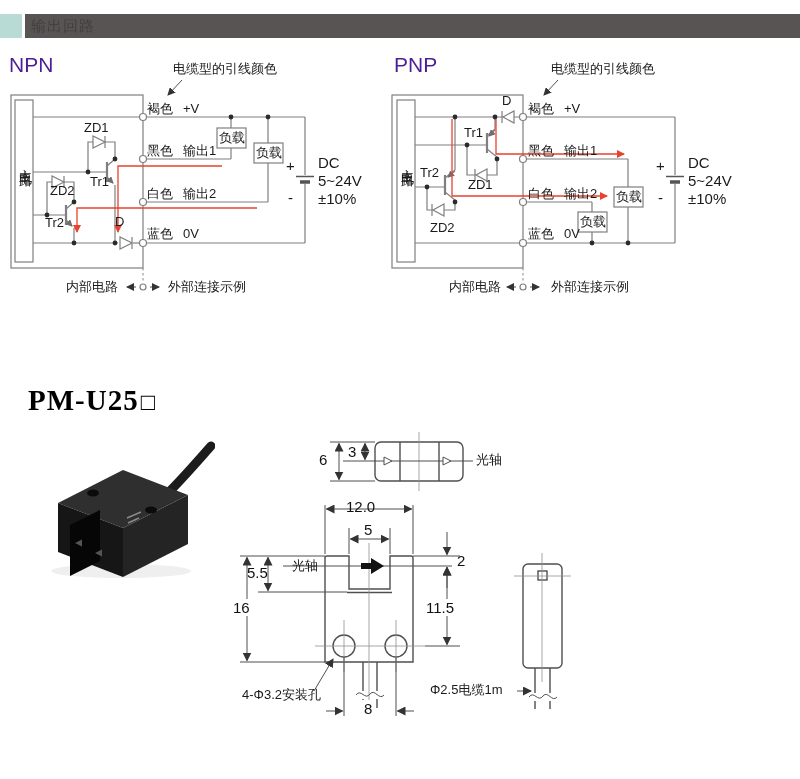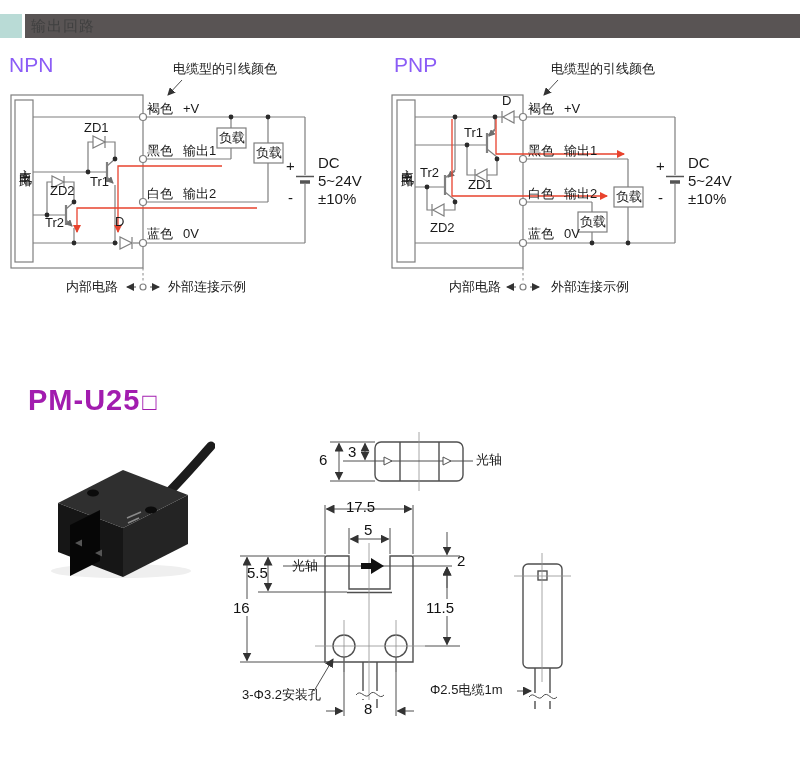--- a/index.html
+++ b/index.html
@@ -3,27 +3,27 @@
 <meta charset="utf-8">
 <style>
   html,body{margin:0;padding:0;background:#fff;}
   .page{position:relative;width:800px;height:779px;background:#fff;overflow:hidden;
         font-family:"Liberation Sans","DejaVu Sans",sans-serif;color:#1a1a1a;}
   .section-bar{position:absolute;left:0;width:800px;height:24px;}
   .section-accent{position:absolute;left:0;top:0;width:22px;height:24px;}
   .section-fill{position:absolute;left:25px;top:0;width:775px;height:24px;}
   .section-title{position:absolute;left:31px;top:3px;font-size:15px;color:#404040;letter-spacing:1px;}
   .lbl{position:absolute;font-size:13px;color:#1a1a1a;white-space:nowrap;line-height:1.15;}
-  .circ-title{font-size:21px;color:#8b5cf6;}
+  .circ-title{font-size:21px;color:#4c1d95;}
   .term .sig{margin-left:10px;}
   .vlabel{writing-mode:vertical-rl;text-orientation:upright;letter-spacing:3px;font-size:13px;}
   .pw{font-size:15px;}
   .dim{font-size:15px;color:#111;}
   .dim.mask{background:#fff;padding:0 2px;}
-  .model-title{position:absolute;left:28px;top:384px;font-size:29px;font-weight:bold;color:#a21caf;letter-spacing:1px;}
+  .model-title{position:absolute;left:28px;top:384px;font-size:29px;font-weight:bold;color:#000000;letter-spacing:1px;font-family:Liberation Serif, serif;}
   .model-title .sfx{font-size:24px;font-weight:normal;margin-left:2px;}
   svg{position:absolute;}
   .w{stroke:#7f7f7f;stroke-width:1.2;fill:none;}
   .wb{stroke:#7f7f7f;stroke-width:2.2;fill:none;}
   .red{stroke:#e8432e;stroke-width:1.3;fill:none;}
   .dot{fill:#2b2b2b;}
   .tc{fill:#fff;stroke:#7f7f7f;stroke-width:1.2;}
   .dsh{stroke:#8a8a8a;stroke-width:1;fill:none;stroke-dasharray:2.5 2.5;}
   .dl{stroke:#4f4f4f;stroke-width:1;fill:none;}
   .ol{stroke:#4f4f4f;stroke-width:1.4;fill:none;}
@@ -295,24 +295,24 @@
       <path class="ol" d="M305,243 V268 M320,243 V268"></path>
       <path class="dl" d="M299,272 C304,265 308,278 313,271 C318,265 322,278 327,272"></path>
       <path class="ol" d="M305,276 V284 M320,276 V284"></path>
       <path class="dl" d="M287,266 H301" marker-end="url(#ad)"></path>
     </g>
   </svg>
 
   <span class="lbl" style="left:476px;top:453px">光轴</span>
   <span class="lbl dim" style="left:319px;top:451px">6</span>
   <span class="lbl dim" style="left:348px;top:443px">3</span>
-  <span class="lbl dim" style="left:346px;top:498px">17.5</span>
+  <span class="lbl dim" style="left:346px;top:498px">12.0</span>
   <span class="lbl dim" style="left:364px;top:521px">5</span>
   <span class="lbl" style="left:292px;top:559px">光轴</span>
   <span class="lbl dim" style="left:247px;top:564px">5.5</span>
   <span class="lbl dim mask" style="left:231px;top:599px">16</span>
   <span class="lbl dim" style="left:457px;top:552px">2</span>
   <span class="lbl dim mask" style="left:424px;top:599px">11.5</span>
   <span class="lbl dim mask" style="left:362px;top:700px">8</span>
-  <span class="lbl" style="left:242px;top:688px">3-Φ3.2安装孔</span>
+  <span class="lbl" style="left:242px;top:688px">4-Φ3.2安装孔</span>
   <span class="lbl" style="left:430px;top:683px">Φ2.5电缆1m</span>
 
 </div>
 
 </body></html>

